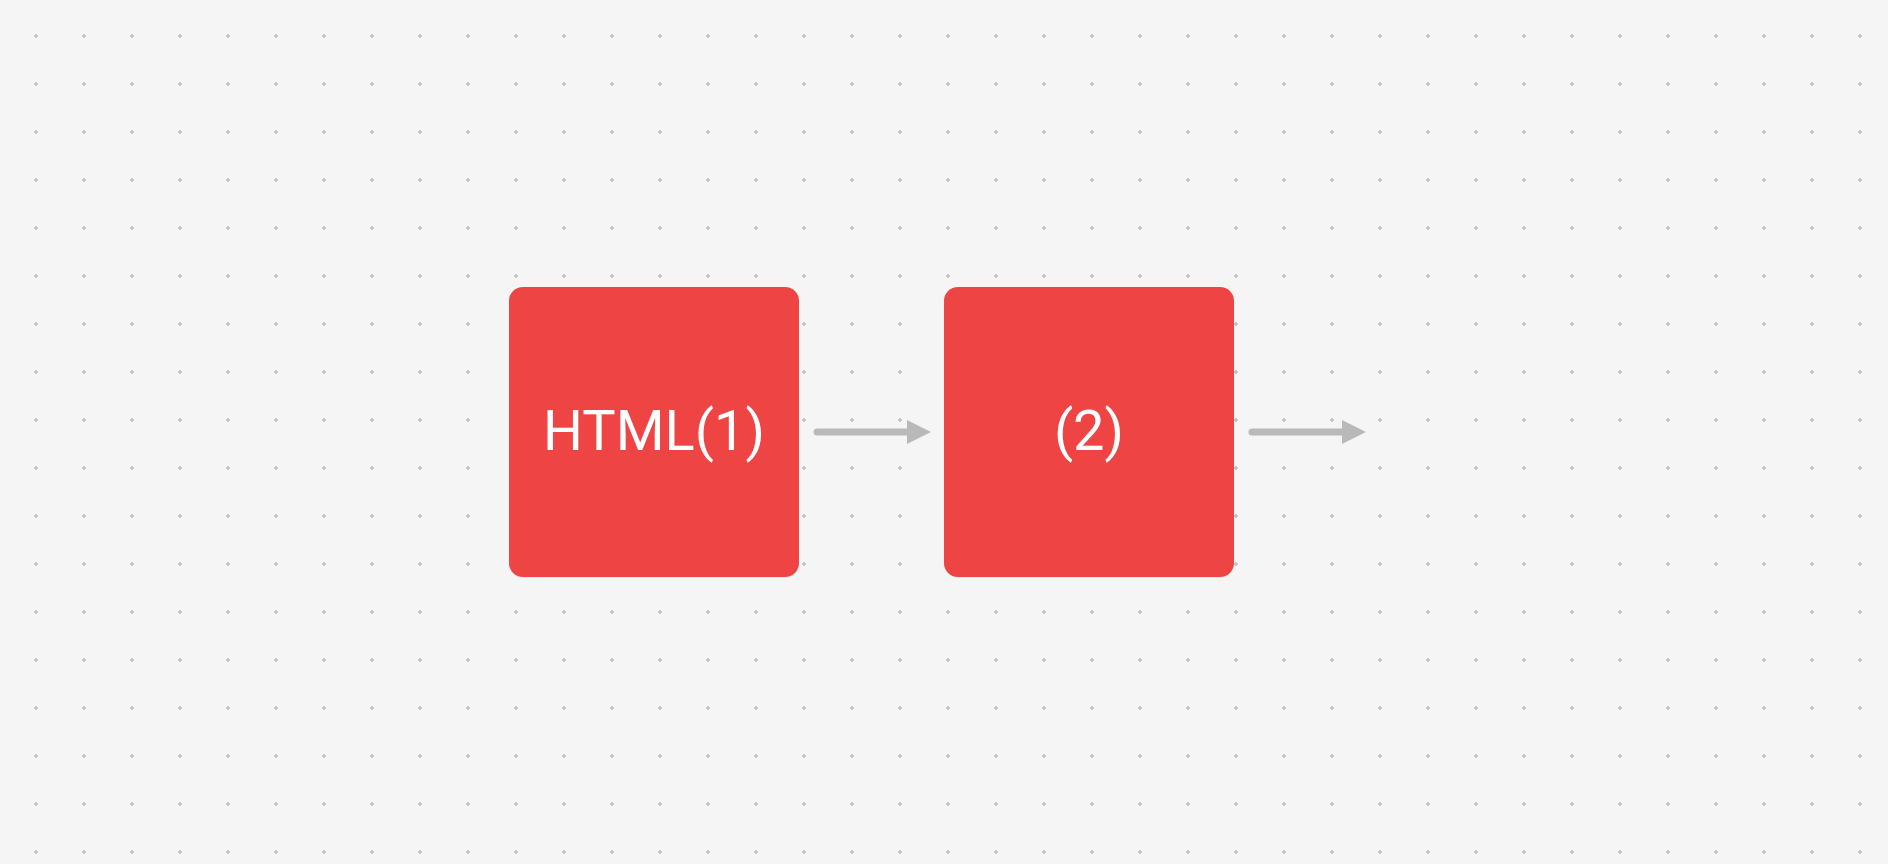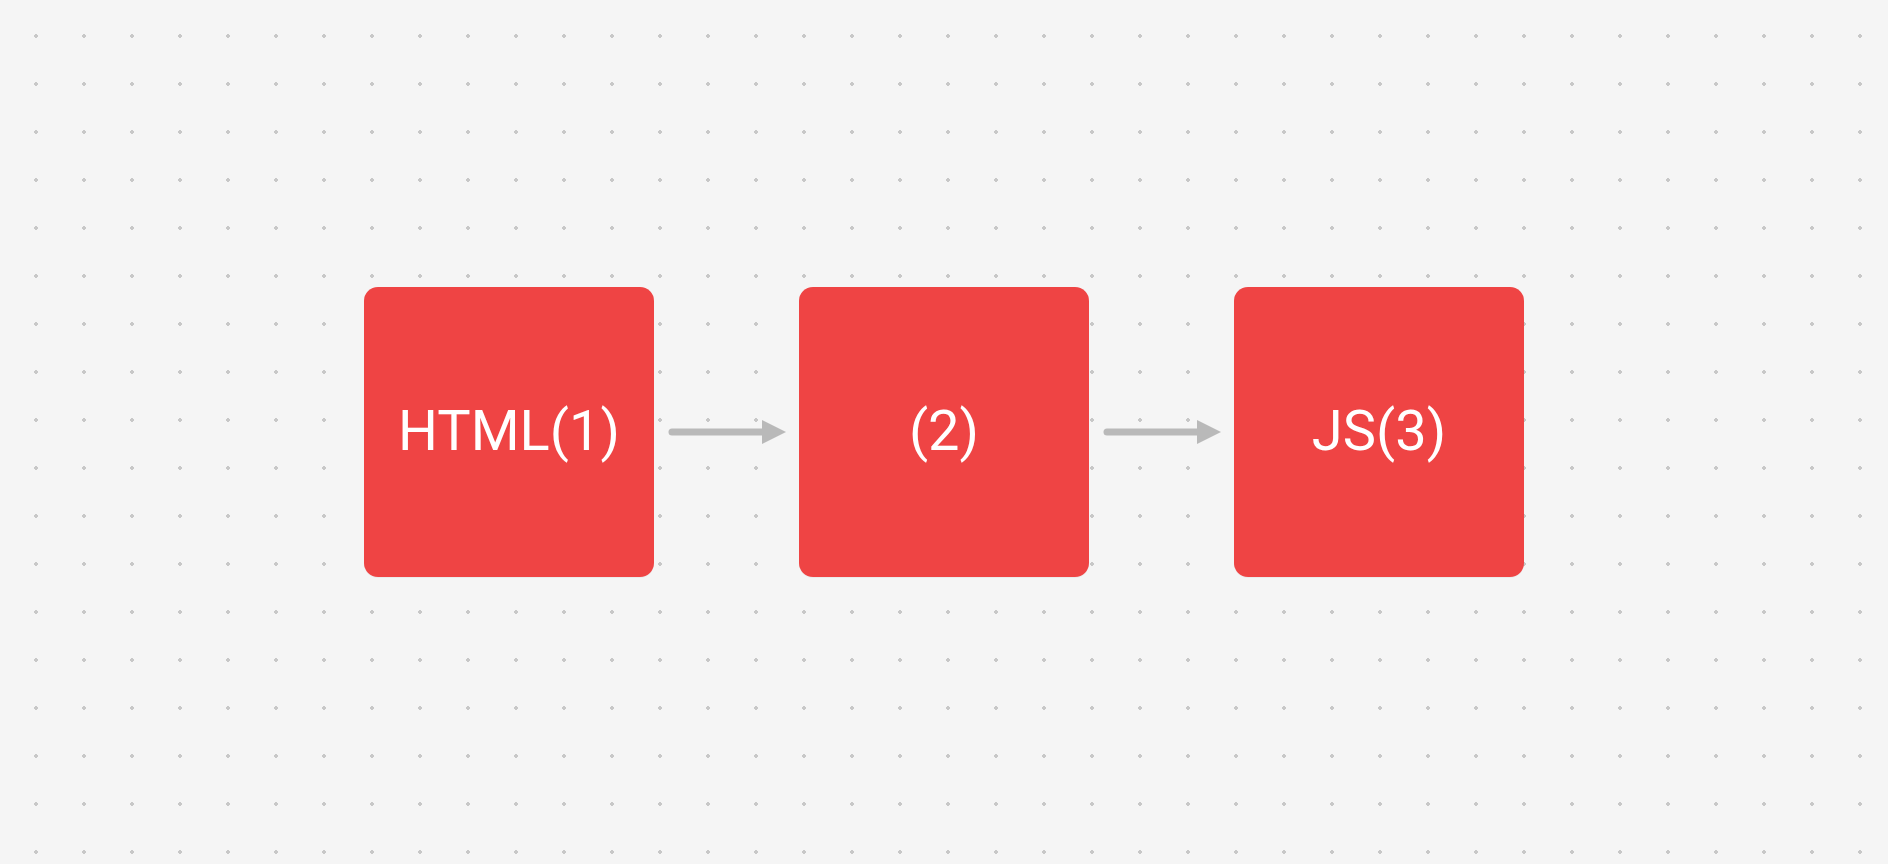--- a/index.html
+++ b/index.html
@@ -78,19 +78,15 @@
       <span class="sub">(2)</span>
     </div>
 
     <div class="arrow-wrap">
       <svg class="arrow-svg" viewBox="0 0 145 40">
         <line x1="18" y1="20" x2="112" y2="20" stroke="#b9b9b9" stroke-width="7" stroke-linecap="round"></line>
         <polygon points="108,8 132,20 108,32" fill="#b9b9b9"></polygon>
       </svg>
     </div>
 
-    <div class="node">
-      <span class="title">JS</span>
-      <span class="sub">(3)</span>
-    </div>
 
   </div>
 </div>
 
 </body></html>

